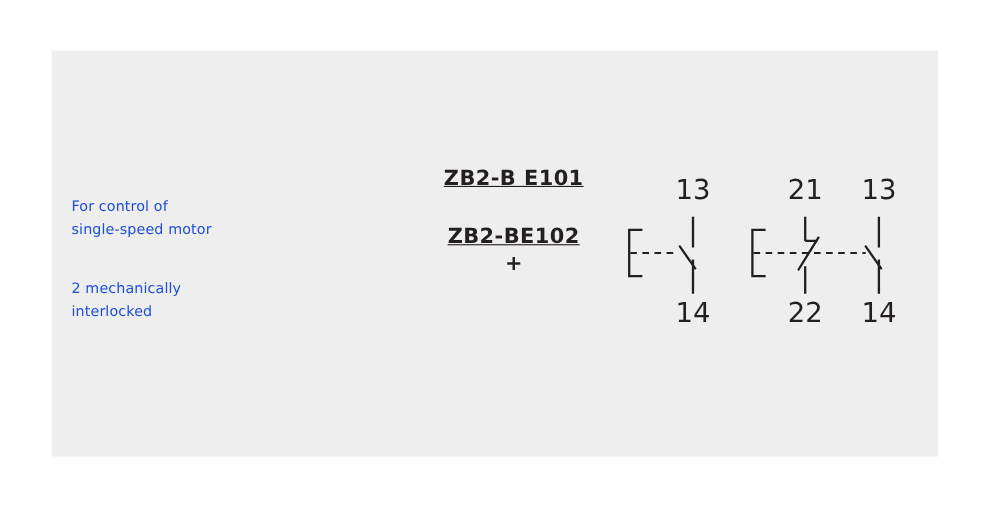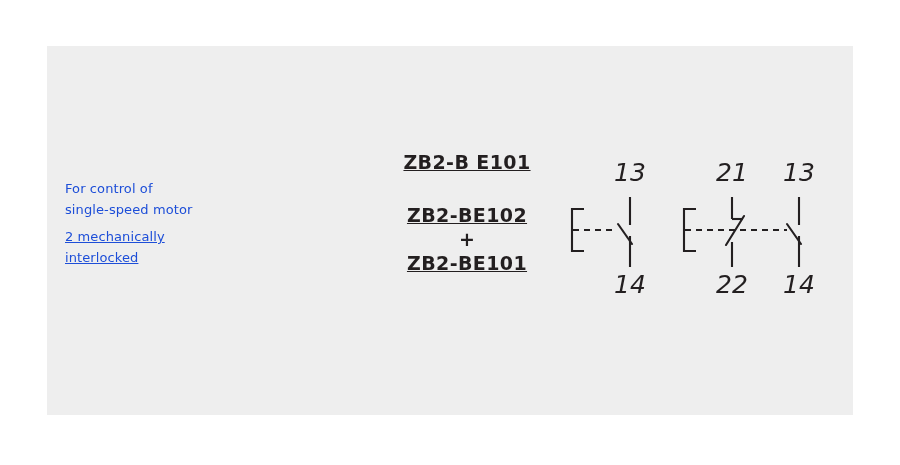--- a/index.html
+++ b/index.html
@@ -41,21 +41,21 @@
     width: 280px;
   }
   .desc-para {
     color: #1d4ed8;
     font-size: 13px;
     line-height: 21px;
     font-weight: 400;
     letter-spacing: 0.1px;
     white-space: pre-line;
   }
-  #desc-para-2 { margin-top: 6px; text-decoration: underline; }
+  #desc-para-2 { margin-top: 32px; }
 
   
   #refs-block {
     position: absolute;
     left: 372px;
     top: 150px;
     width: 190px;
     text-align: center;
   }
   .ref-line {
@@ -75,21 +75,20 @@
     line-height: 23px;
   }
 
   
   #symbols {
     position: absolute;
     left: 556px;
     top: 150px;
     width: 270px;
     height: 160px;
-    font-style: italic;
   }
   #symbols svg { display: block; }
 
   .wire   { stroke: #231f20; stroke-width: 2.1; fill: none; stroke-linecap: butt; }
   .blade  { stroke: #231f20; stroke-width: 2.1; fill: none; stroke-linecap: round; }
   .bracket{ stroke: #231f20; stroke-width: 2.1; fill: none; stroke-linecap: butt; stroke-linejoin: miter; }
   .dash   { stroke: #231f20; stroke-width: 1.8; fill: none; stroke-dasharray: 6 5; }
   .term-label {
     fill: #231f20;
     font-family: "DejaVu Sans", sans-serif;
@@ -112,21 +111,20 @@
 interlocked</div>
   </div>
 
   <div id="refs-block">
     <div id="ref-group-1">
       <div class="ref-line">ZB2-B E101</div>
     </div>
     <div id="ref-group-2">
       <div class="ref-line">ZB2-BE102</div>
       <div class="ref-plus">+</div>
-      <div class="ref-line">ZB2-BE101</div>
     </div>
   </div>
 
   <div id="symbols">
     <svg width="270" height="160" viewBox="0 0 270 160">
 
       <g>
 
         <path class="bracket" d="M 28 59 L 16 59 L 16 101 L 28 101"></path>
 

